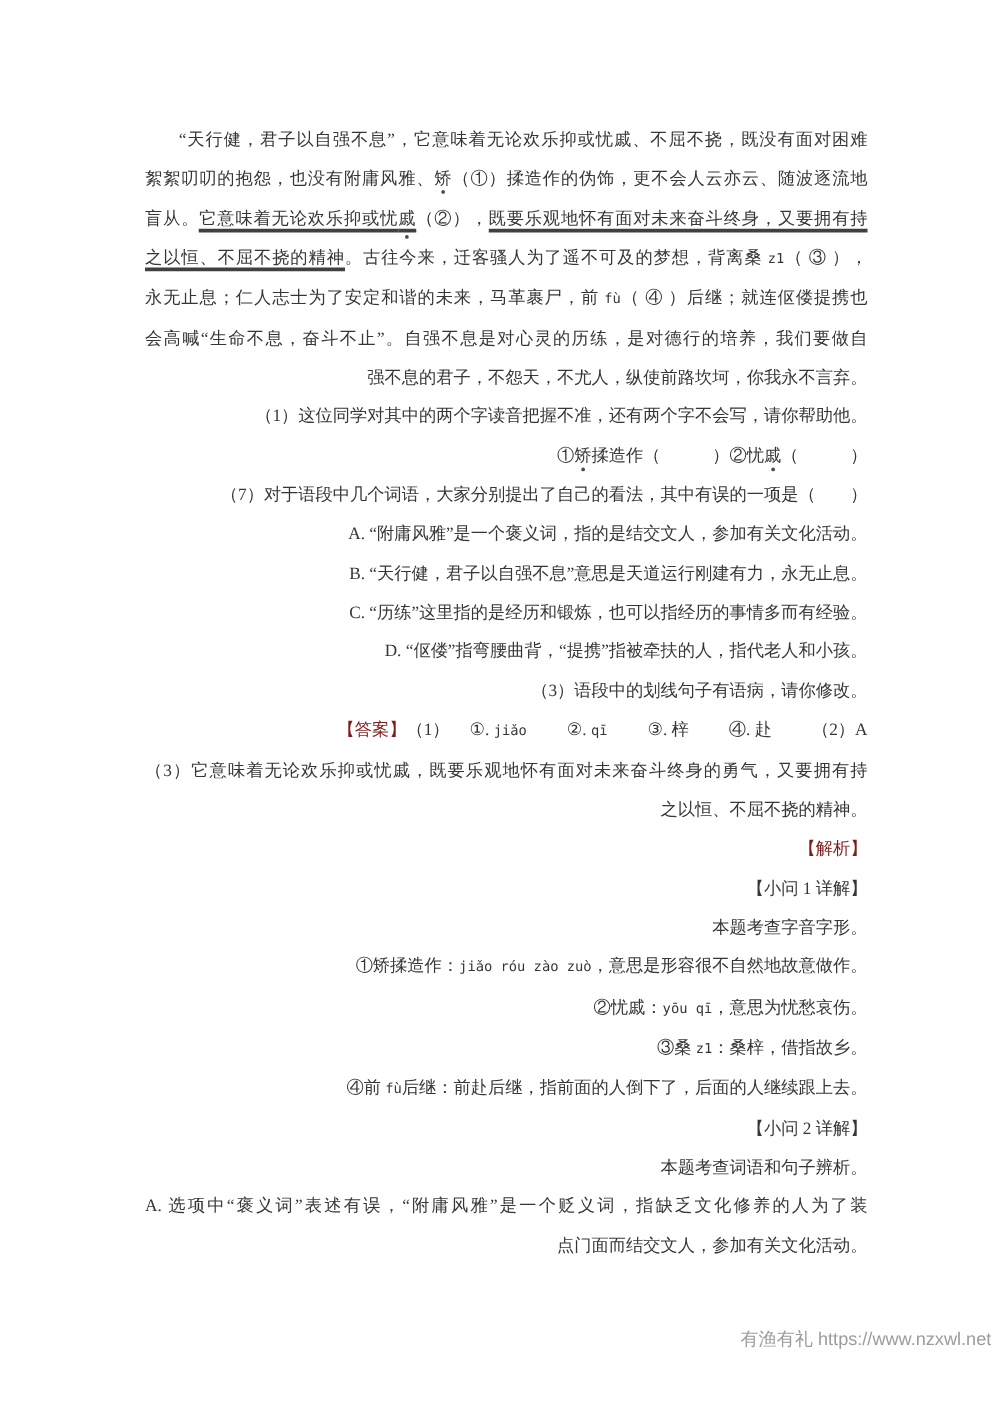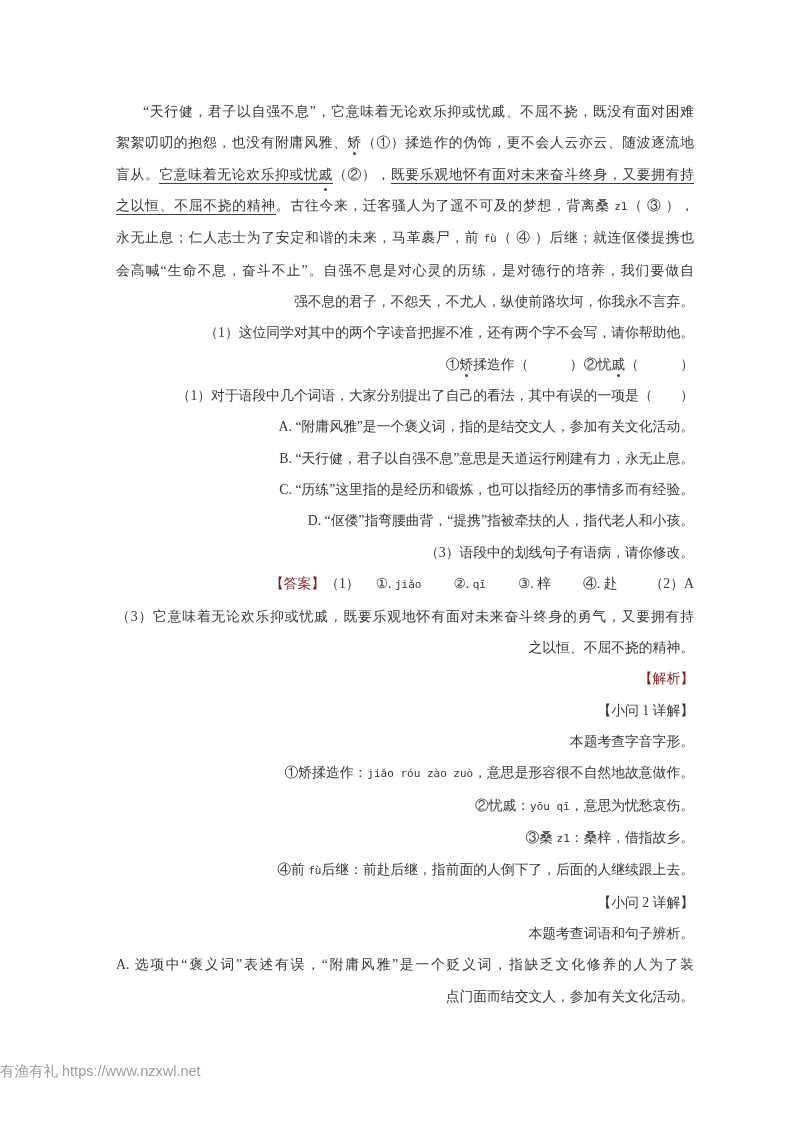--- a/index.html
+++ b/index.html
@@ -5,35 +5,35 @@
   html,body { margin:0; padding:0; background:#ffffff; }
   .page {
     position:relative; width:793px; height:1122px; background:#ffffff;
     font-family:"Liberation Serif","DejaVu Serif",serif;
     color:#363636; font-size:13.8px; overflow:hidden;
   }
   .content { position:absolute; left:116px; top:96px; width:578px; }
   .ln { margin:0; line-height:31.35px; white-space:pre-wrap;text-align:right; }
   .j  { text-align:justify; text-align-last:justify; }
   .indent { text-indent:27px; }
-  .u { border-bottom:1px solid #404040; padding-bottom:1px; }
+  .u { border-bottom:3px solid #404040; padding-bottom:1px; }
   .zdot { position:relative; }
   .zdot::after {
     content:""; position:absolute; left:50%; bottom:-5px;
     width:3px; height:3px; margin-left:-1.5px; border-radius:50%;
     background:#4a4a4a;
   }
   .u.zdot::after { bottom:-8px; }
   .pin { font-family:"DejaVu Sans Mono","Liberation Mono",monospace; font-size:11px; }
   .blue { color:#7f1d1d; }
   .col { display:inline-block; width:196px; }
   .g1 { margin-left:16px; }
   .g  { margin-left:32px; }
   .footer {
-    position:absolute; left:0; right:0; top:1062px; text-align:left;
+    position:absolute; left:0; right:0; top:1062px; text-align:right;
     color:#9c9c9c; font-family:"Liberation Sans","DejaVu Sans",sans-serif;
     font-size:14.5px;
   }
 </style>
 </head>
 <body>
 
 <div class="page">
   <div class="content">
 
@@ -41,21 +41,21 @@
     <p class="ln j"><span>絮絮叨叨的抱怨，也没有附庸风雅、</span><span class="zdot">矫</span><span>（①）揉造作的伪饰，更不会人云亦云、随波逐流地</span></p>
     <p class="ln j"><span>盲从。</span><span class="u">它意味着无论欢乐抑或忧</span><span class="u zdot">戚</span><span>（②），</span><span class="u">既要乐观地怀有面对未来奋斗终身，又要拥有持</span></p>
     <p class="ln j"><span class="u">之以恒、不屈不挠的精神</span><span>。古往今来，迁客骚人为了遥不可及的梦想，背离桑 </span><span class="pin">z1</span><span>（ ③ ），</span></p>
     <p class="ln j"><span>永无止息；仁人志士为了安定和谐的未来，马革裹尸，前 </span><span class="pin">fù</span><span>（ ④ ）后继；就连伛偻提携也</span></p>
     <p class="ln j"><span>会高喊“生命不息，奋斗不止”。自强不息是对心灵的历练，是对德行的培养，我们要做自</span></p>
     <p class="ln"><span>强不息的君子，不怨天，不尤人，纵使前路坎坷，你我永不言弃。</span></p>
 
     <p class="ln"><span>（1）这位同学对其中的两个字读音把握不准，还有两个字不会写，请你帮助他。</span></p>
     <p class="ln"><span class="col"><span>①</span><span class="zdot">矫</span><span>揉造作（　　　）</span></span><span><span>②忧</span><span class="zdot">戚</span><span>（　　　）</span></span></p>
 
-    <p class="ln"><span>（1）对于语段中几个词语，大家分别提出了自己的看法，其中有误的一项是（　　）</span></p>
+    <p class="ln"><span>（7）对于语段中几个词语，大家分别提出了自己的看法，其中有误的一项是（　　）</span></p>
     <p class="ln"><span>A. “附庸风雅”是一个褒义词，指的是结交文人，参加有关文化活动。</span></p>
     <p class="ln"><span>B. “天行健，君子以自强不息”意思是天道运行刚建有力，永无止息。</span></p>
     <p class="ln"><span>C. “历练”这里指的是经历和锻炼，也可以指经历的事情多而有经验。</span></p>
     <p class="ln"><span>D. “伛偻”指弯腰曲背，“提携”指被牵扶的人，指代老人和小孩。</span></p>
 
     <p class="ln"><span>（3）语段中的划线句子有语病，请你修改。</span></p>
 
     <p class="ln"><span class="blue">【答案】</span><span>（1）</span><span class="g1"><span>①. </span><span class="pin">jiǎo</span></span><span class="g"><span>②. </span><span class="pin">qī</span></span><span class="g">③. 梓</span><span class="g">④. 赴</span><span class="g">（2）A</span></p>
     <p class="ln j"><span>（3）它意味着无论欢乐抑或忧戚，既要乐观地怀有面对未来奋斗终身的勇气，又要拥有持</span></p>
     <p class="ln"><span>之以恒、不屈不挠的精神。</span></p>

